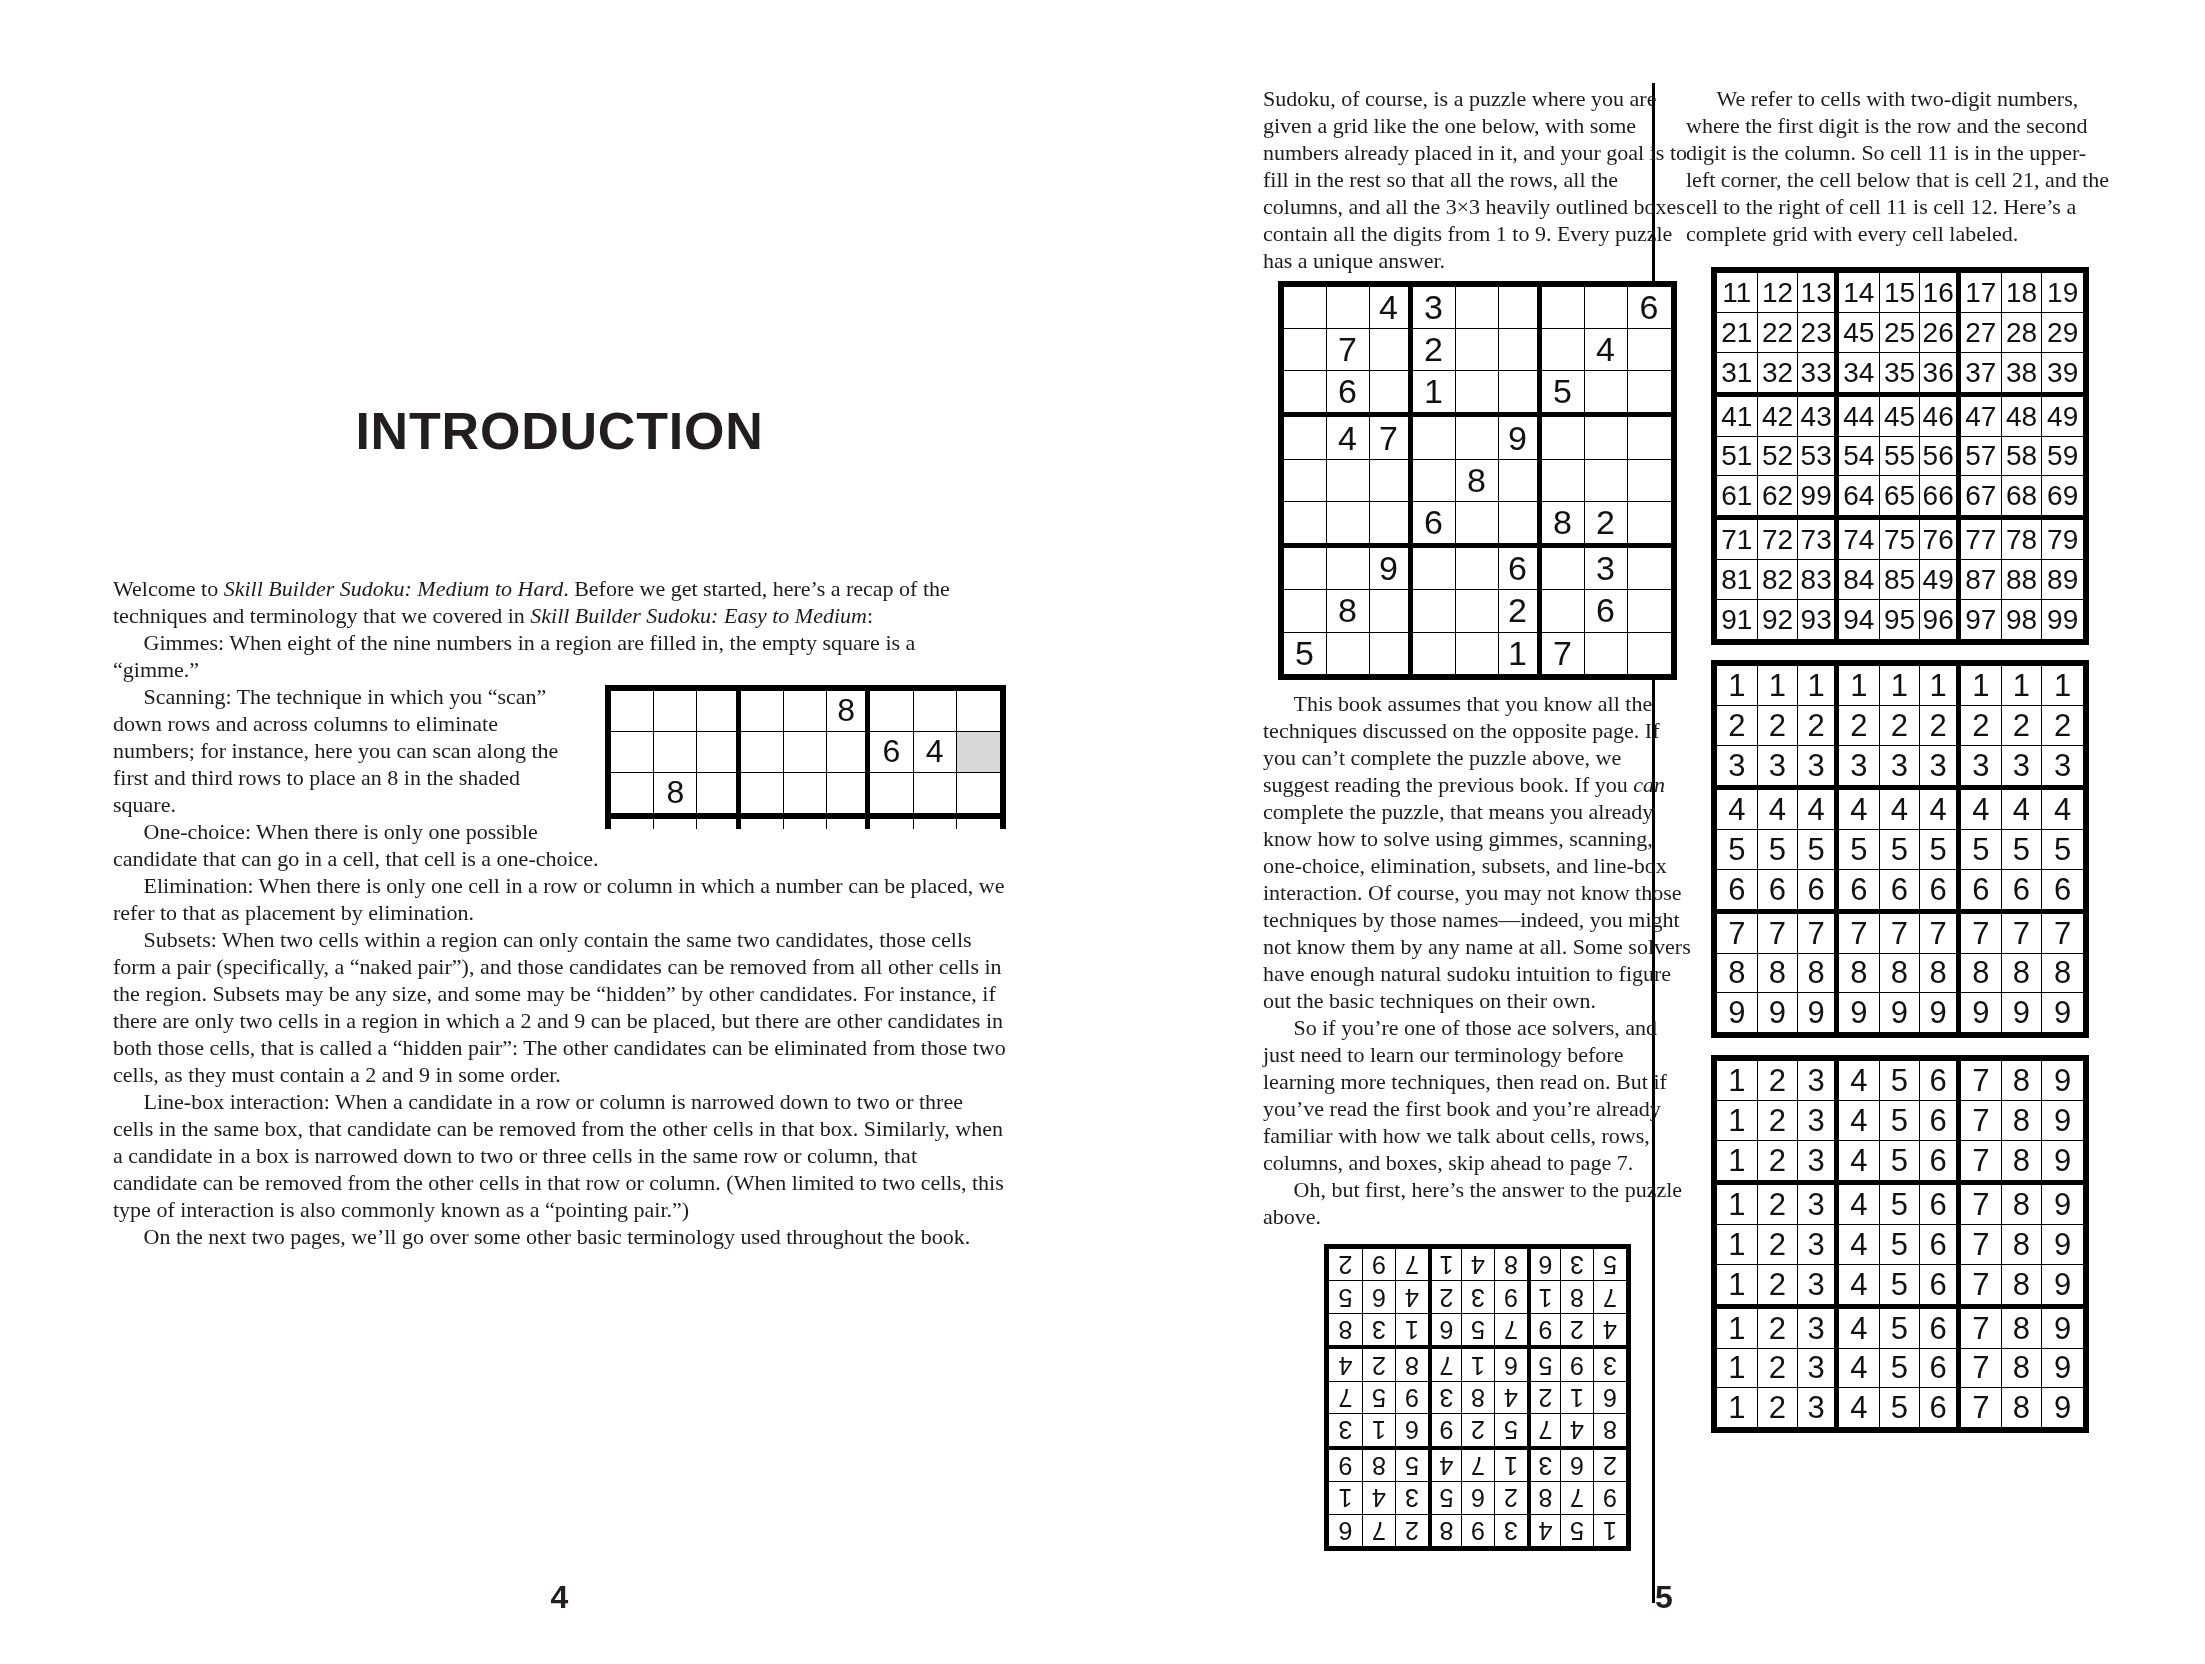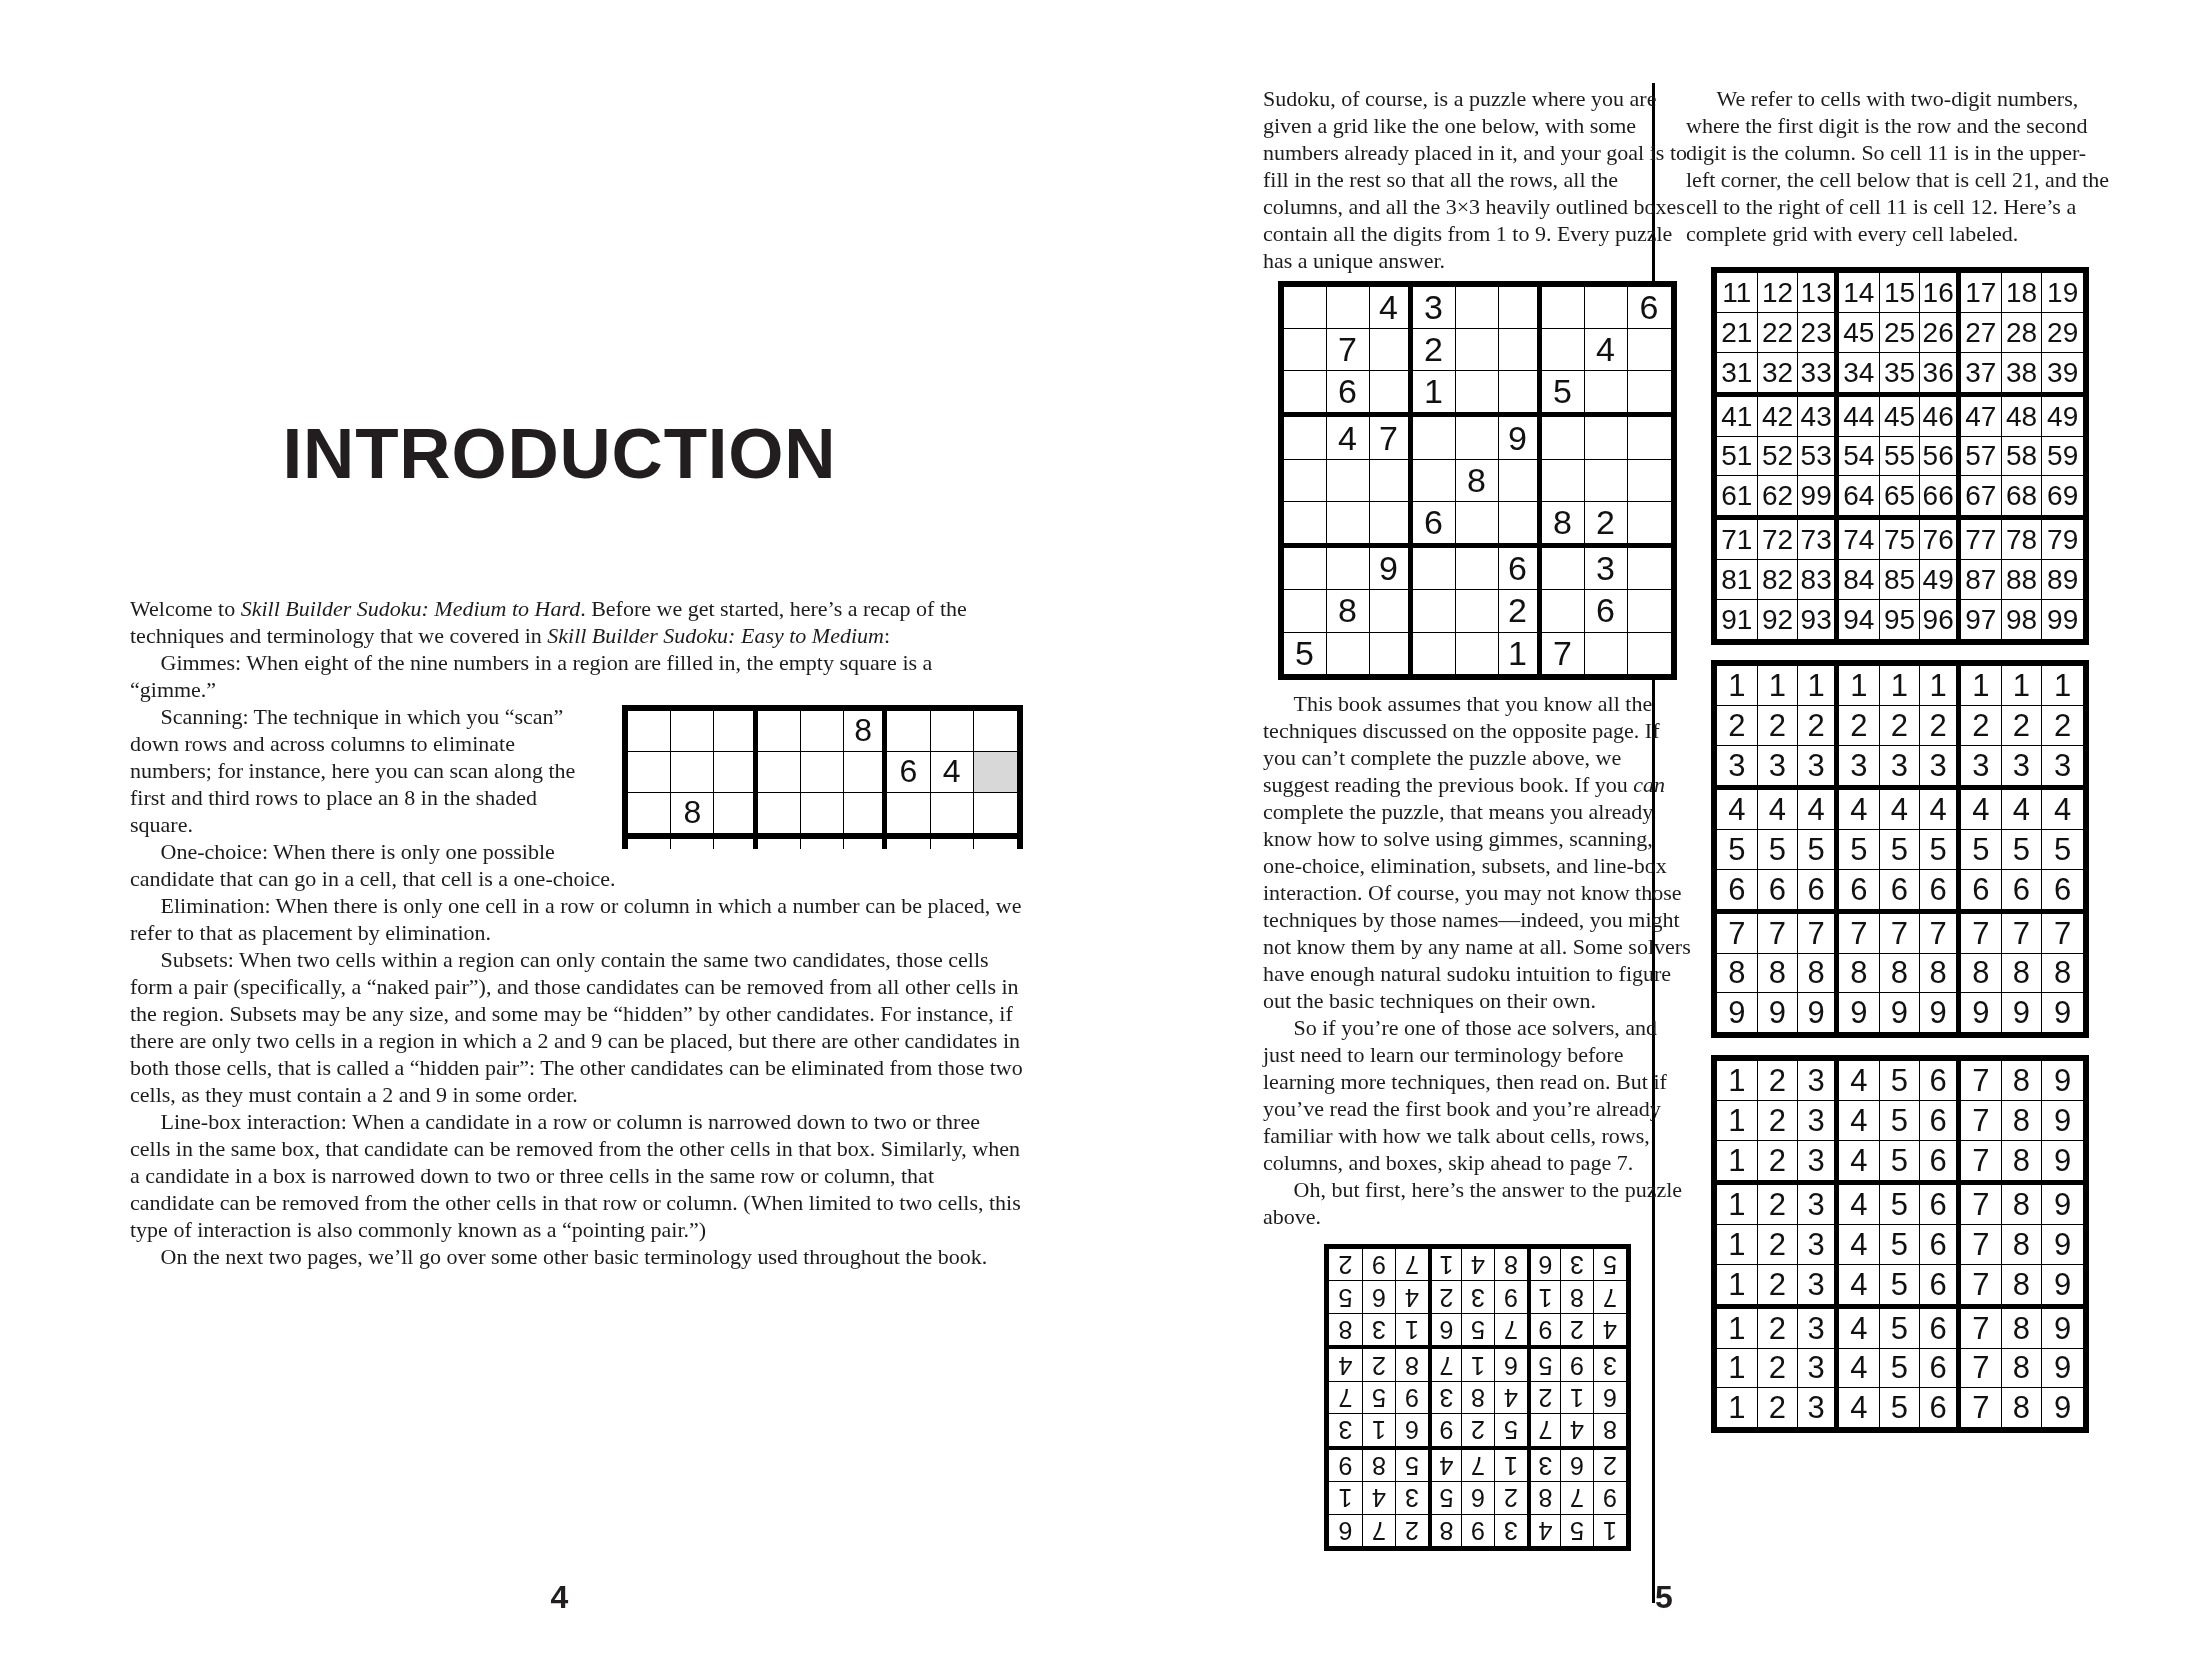--- a/index.html
+++ b/index.html
@@ -5,24 +5,24 @@
   html,body{margin:0;padding:0;background:#fff;}
   body{width:2205px;height:1665px;position:relative;overflow:hidden;
        font-family:"Liberation Serif",serif;color:#1c1c1c;}
 
   .serif{font-family:"Liberation Serif",serif;font-size:22px;line-height:27px;color:#1c1c1c;}
   p{margin:0;}
   .ind{text-indent:30.5px;}
   .bk{font-style:italic;}
 
   .p4-title{position:absolute;left:113px;top:370px;width:893px;text-align:center;
-            font-family:"Liberation Sans",sans-serif;font-weight:bold;font-size:71px;
+            font-family:"Liberation Sans",sans-serif;font-weight:bold;font-size:52px;
             line-height:1;letter-spacing:0.8px;color:#221e1f;}
 
-  .p4-body{position:absolute;left:113px;top:595px;width:893px;margin-left:17px;}
+  .p4-body{position:absolute;left:113px;top:575px;width:893px;}
 
   .fl{float:right;width:417px;height:156px;margin:1.7px 0 3.4px 15.3px;
       display:flex;flex-direction:column;align-items:flex-end;}
 
   .col{position:absolute;top:85px;width:428px;}
   .col1{left:1263px;}
   .col2{left:1686px;}
 
   .divider{position:absolute;left:1652px;top:83px;width:2.5px;height:1520px;background:#000;}
 

